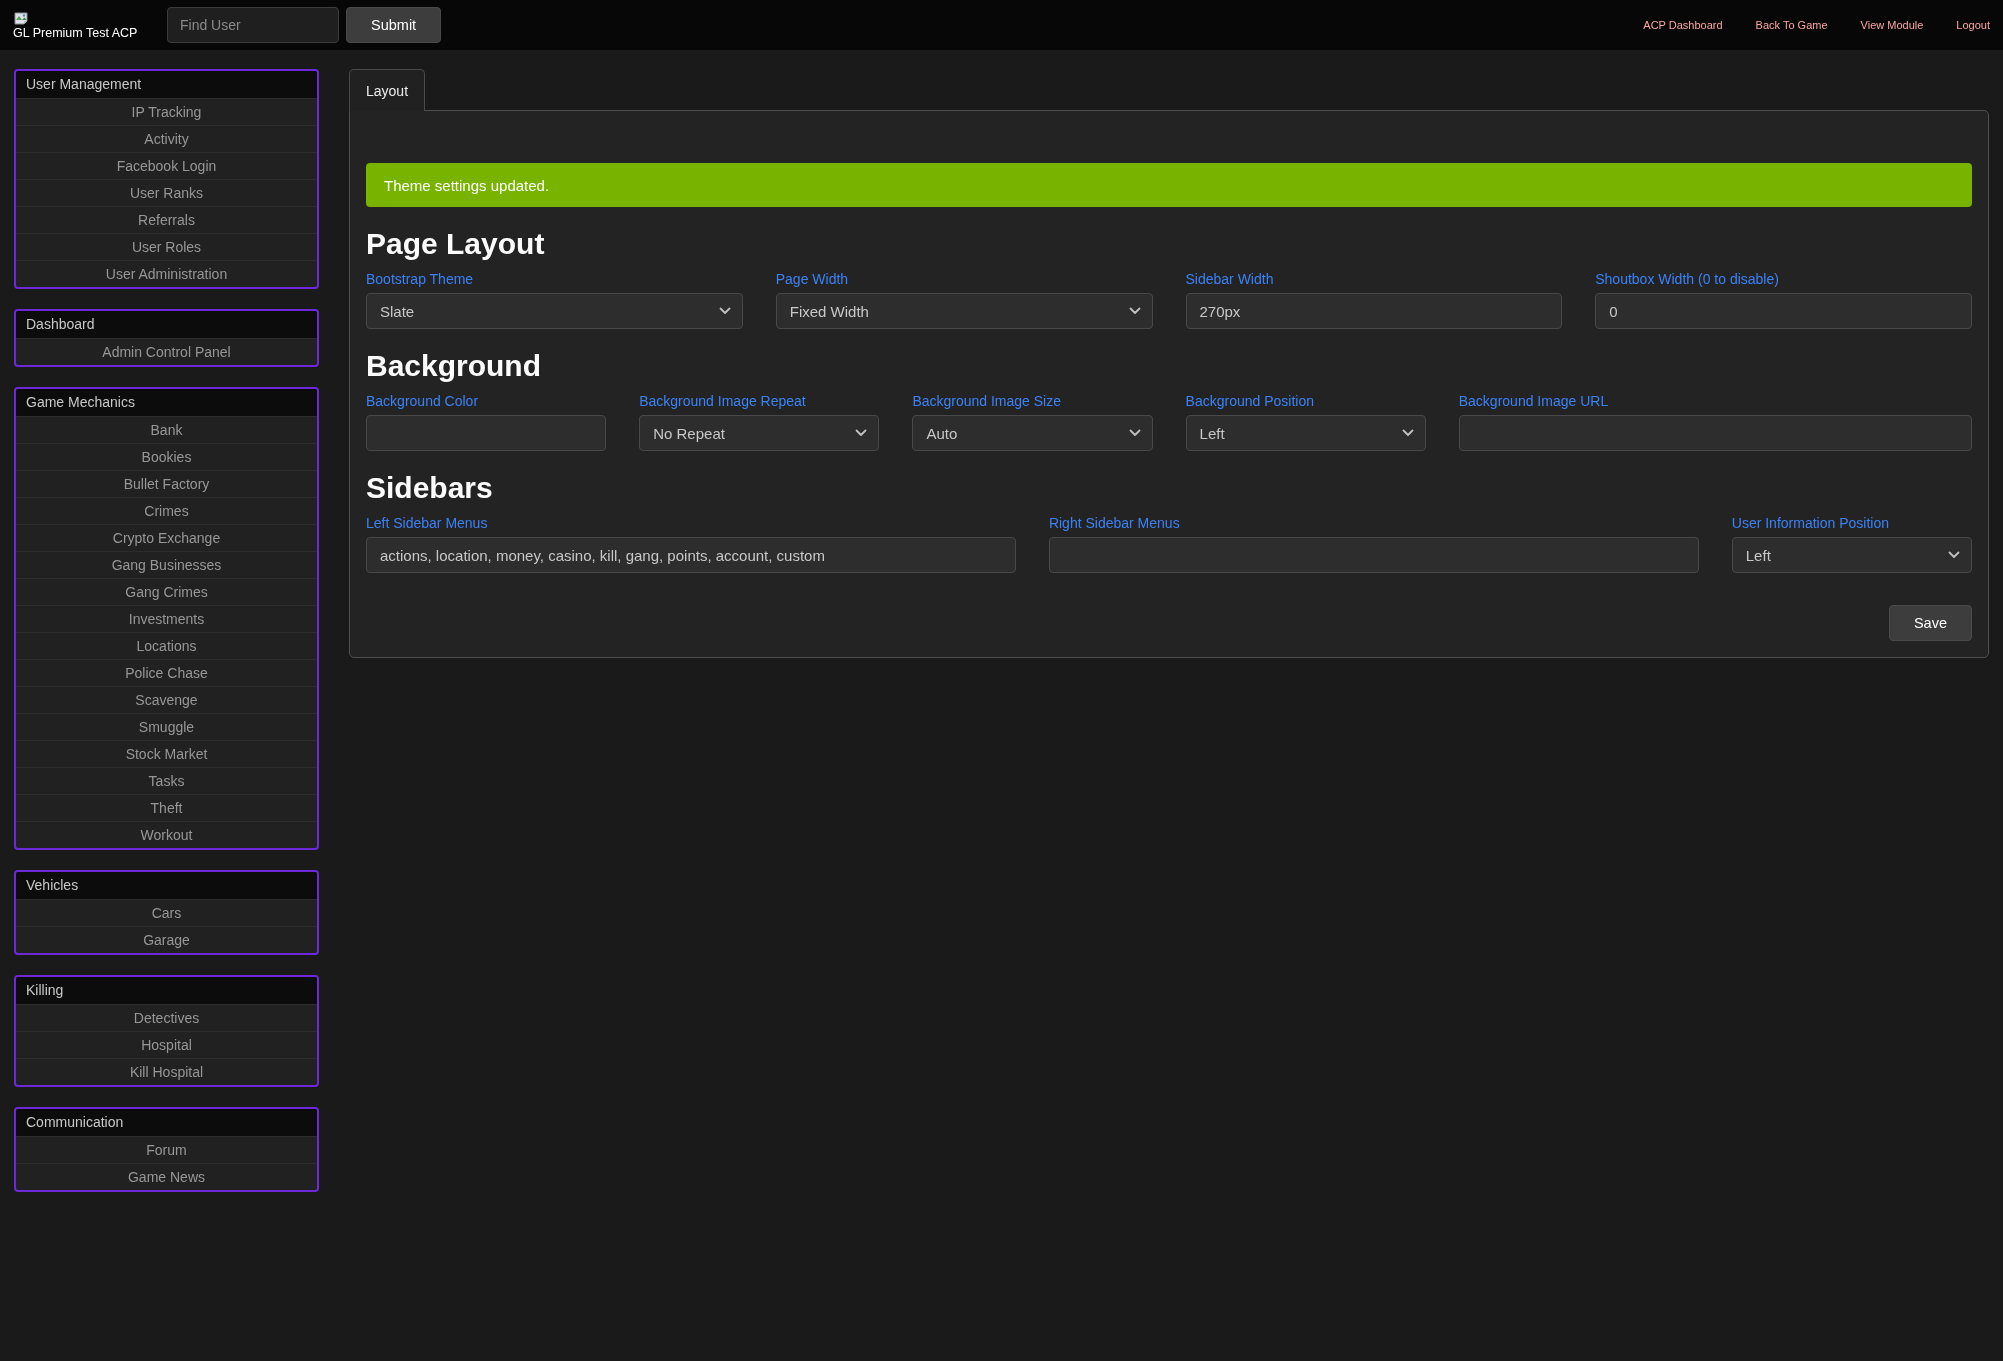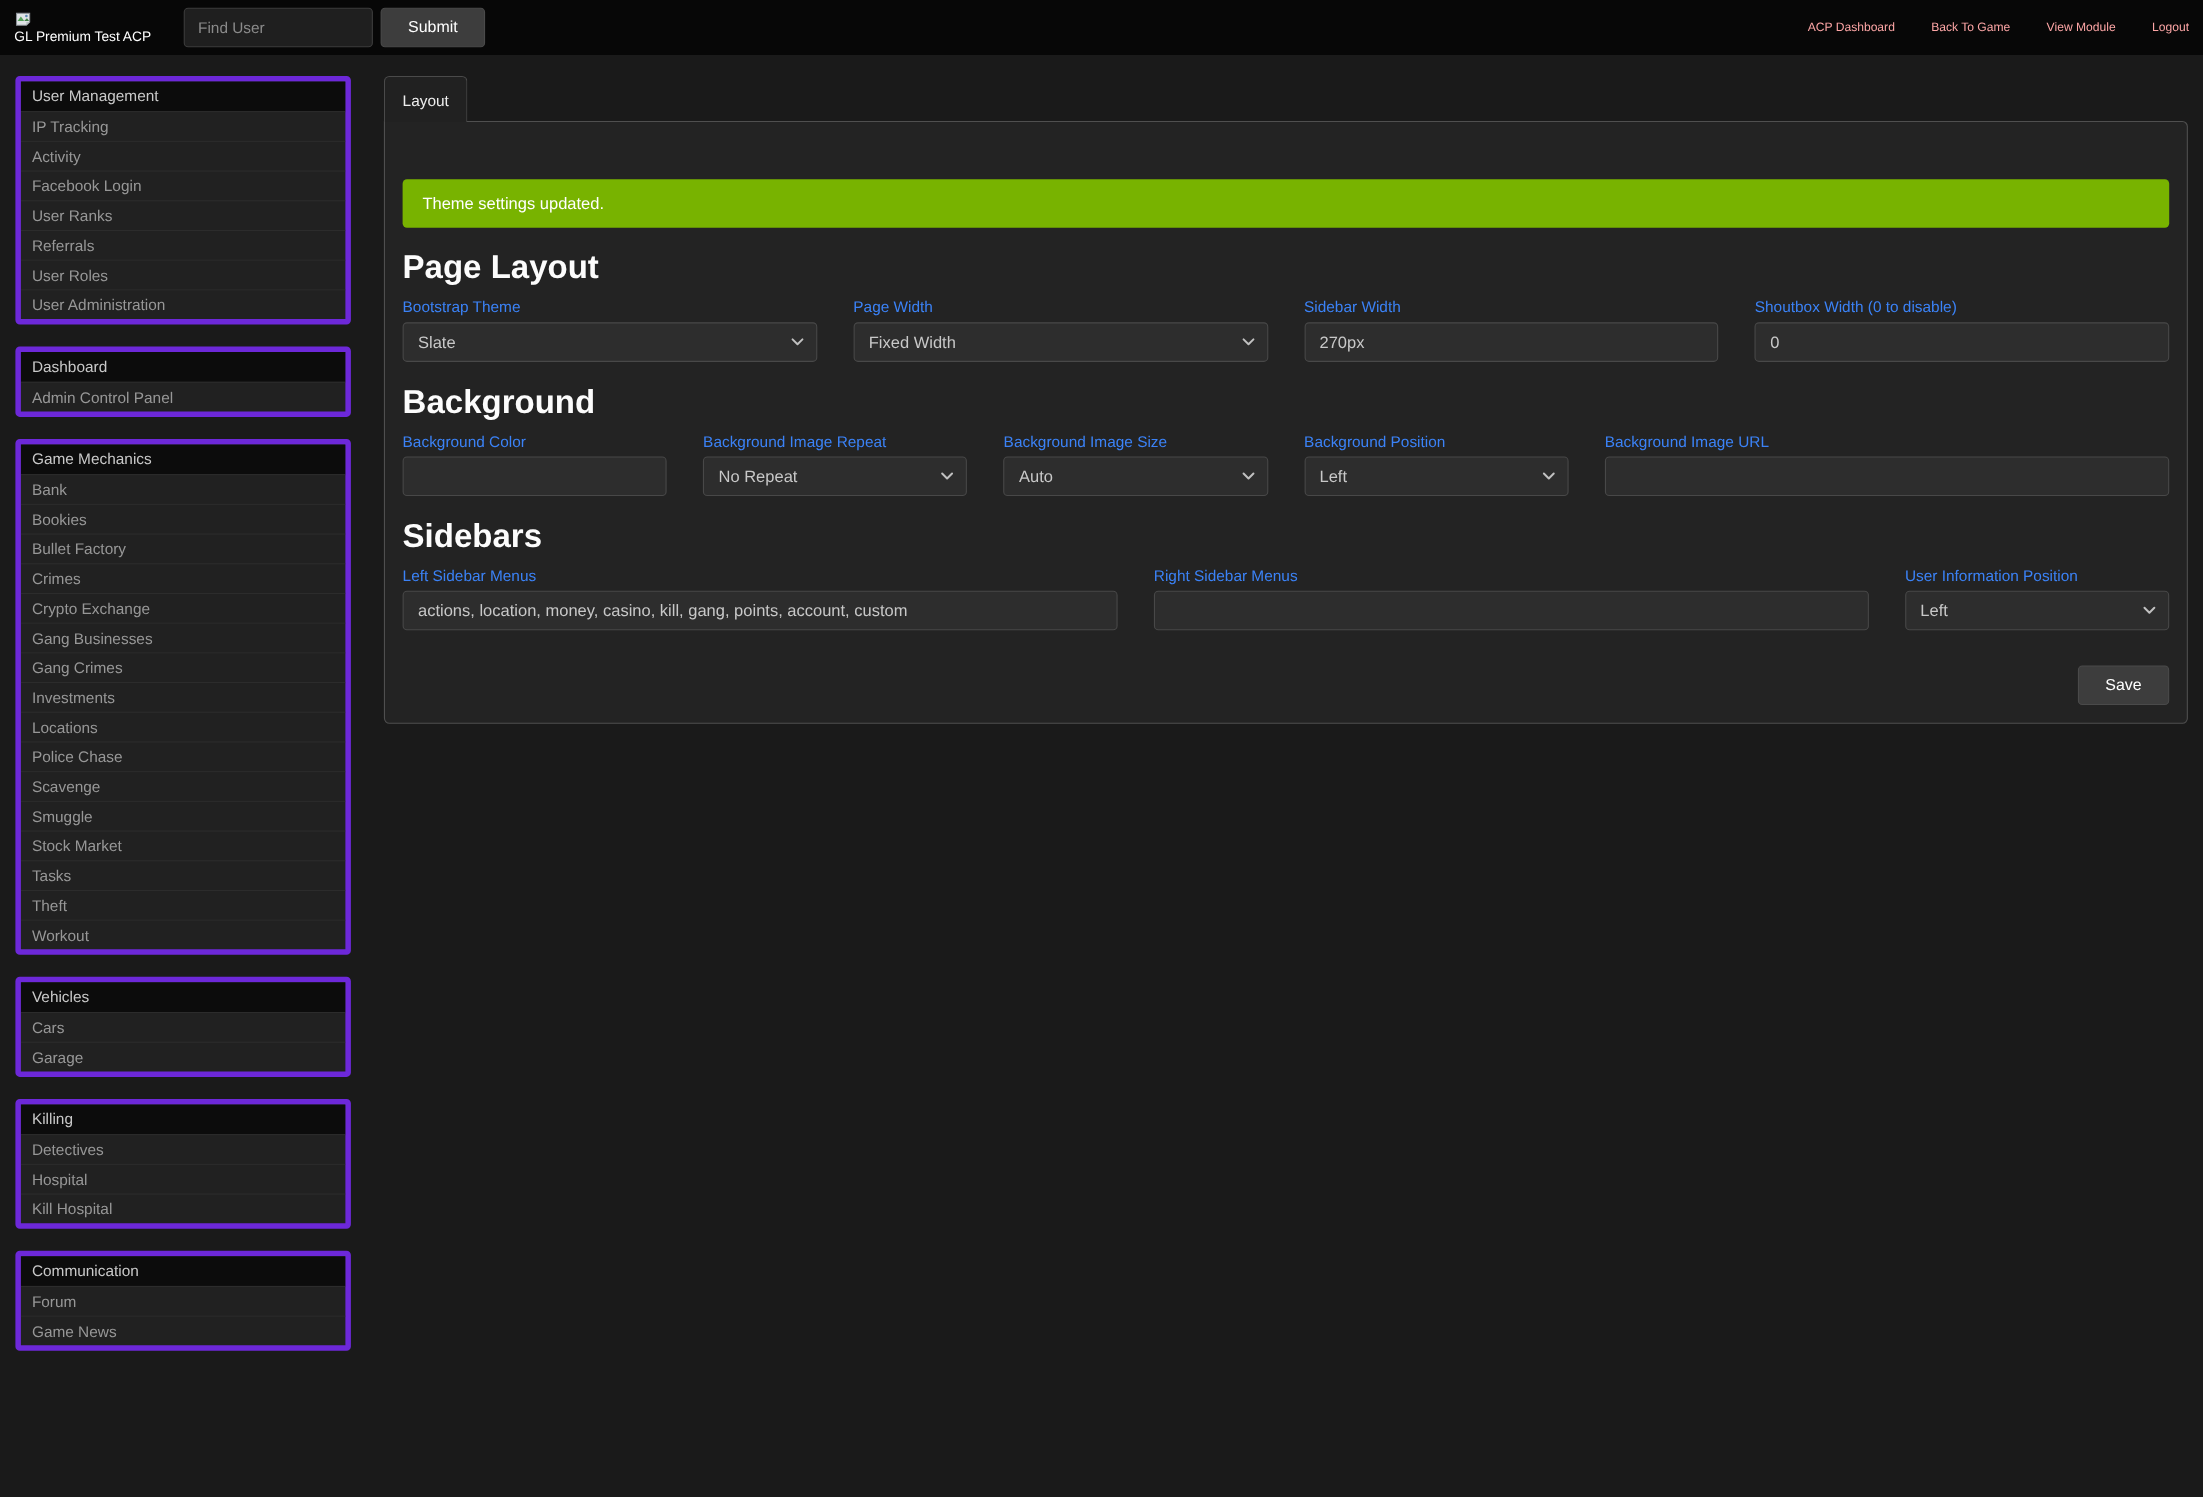--- a/index.html
+++ b/index.html
@@ -36,30 +36,30 @@
     font-family: "Liberation Sans", sans-serif;
   }
   .submit-btn { margin-left: 7px; }
   .nav-links { margin-left: auto; display: flex; align-items: center; gap: 33px; }
   .nav-links a { color: #fca5a5; font-size: 11px; text-decoration: none; white-space: nowrap; }
 
   
   .page { display: flex; padding: 19px 14px 0 14px; }
   .sidebar { width: 305px; flex: 0 0 305px; margin-right: 30px; }
   .side-panel {
-    background: #212121; border: 5px solid #6d28d9; border-radius: 4px;
+    background: #212121; border: 2px solid #6d28d9; border-radius: 4px;
     margin-bottom: 20px; overflow: hidden;
   }
   .side-header {
     height: 27px; line-height: 26px; background: #0c0c0c;
     color: #c9c9c9; font-size: 14px; padding: 0 10px;
   }
   .side-item {
     height: 27px; line-height: 26px; color: #979797; font-size: 14px;
-    padding: 0 10px; border-top: 1px solid #2c2c2c; cursor: pointer;
+    padding: 0 10px; border-top: 1px solid #2c2c2c; cursor: pointer; text-align: center;
   }
   .side-item.active { background: #343434; color: #ffffff; }
 
   
   .content { flex: 1 1 auto; }
   .tabbar { height: 41px; display: flex; }
   .tab {
     min-width: 74px; padding: 0 16px; height: 42px; margin-bottom: -1px;
     background: #212121; border: 1px solid #4a4a4a; border-bottom: none;
     border-radius: 5px 5px 0 0; color: #ededed; font-size: 14px;

